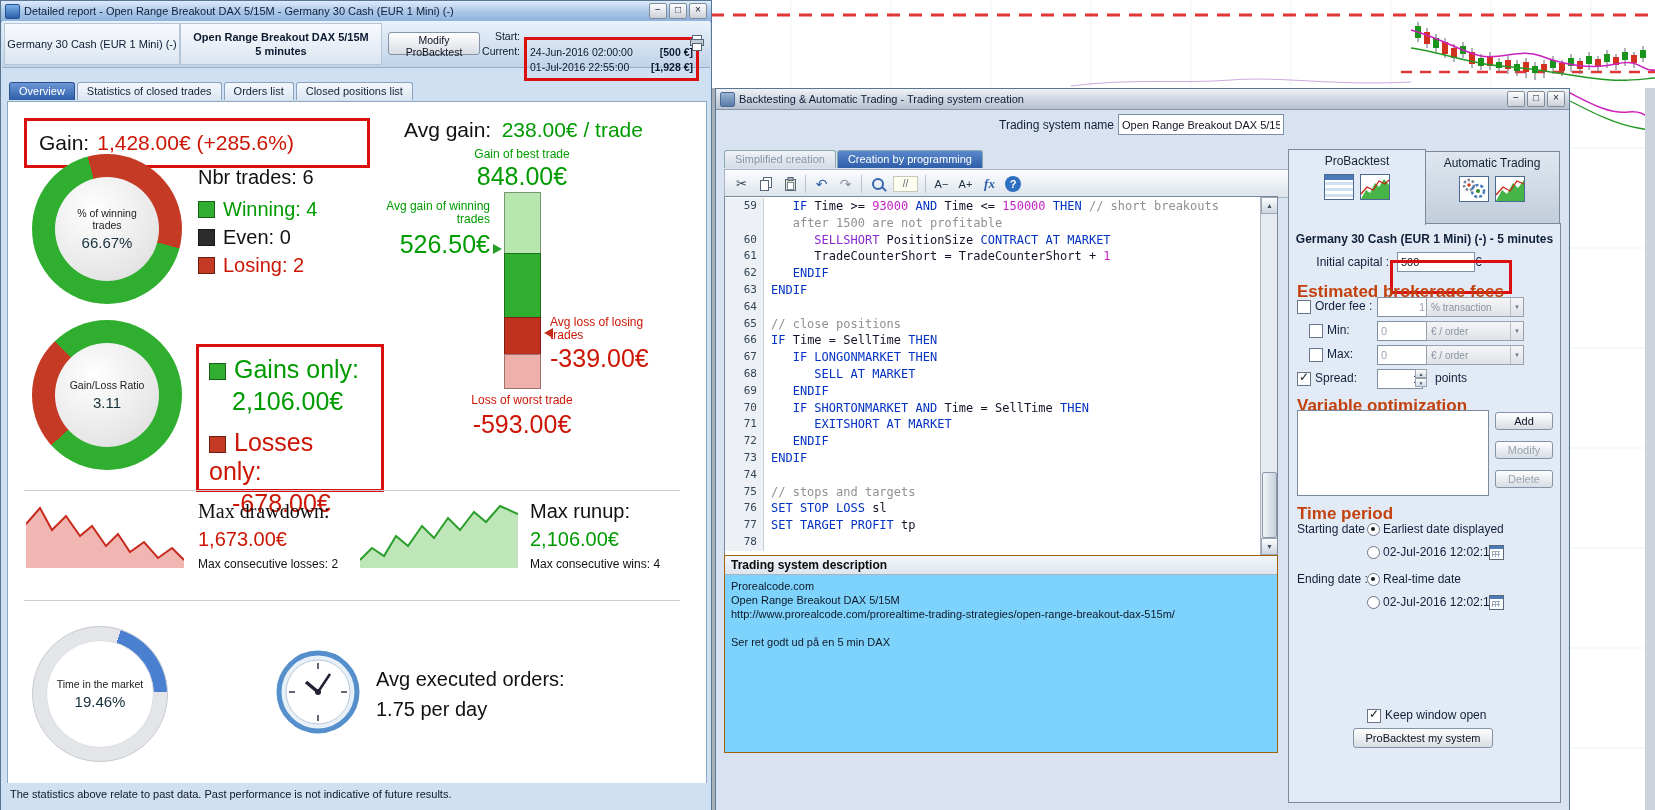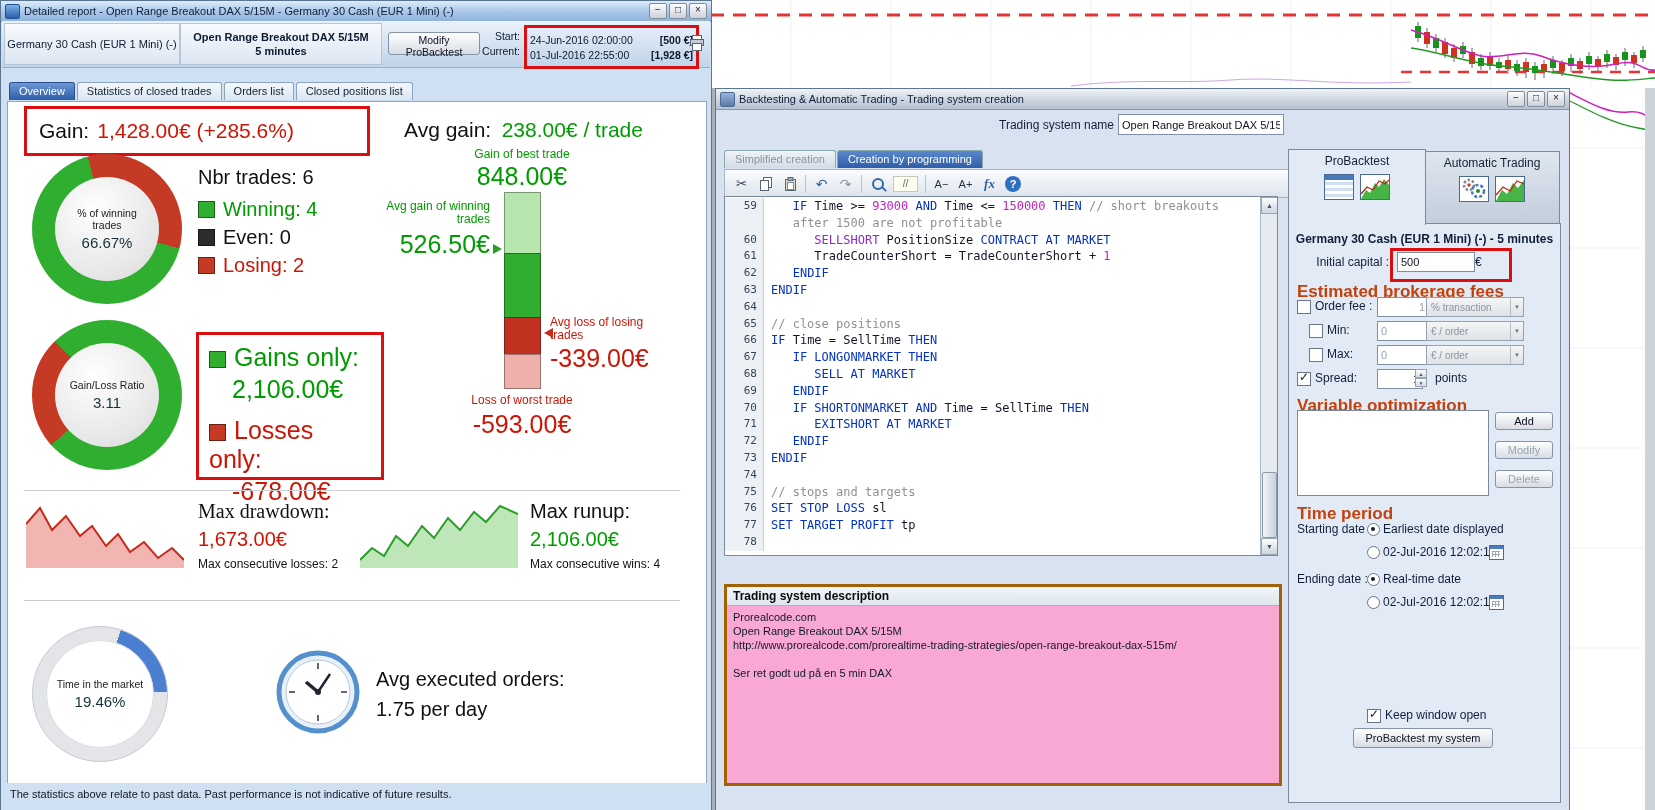--- a/index.html
+++ b/index.html
@@ -18,21 +18,21 @@
   .wbtn{width:16px;height:14px;font-size:10px;line-height:12px;text-align:center;background:linear-gradient(#fdfdfd,#ccd2d9);
         border:1px solid #7f8d9b;border-radius:2px;color:#223;}
 
   
   .rep-header{position:absolute;left:1px;right:1px;top:20px;height:46px;background:linear-gradient(#eaf2fb,#c0d3e8);border-bottom:1px solid #9ab0c8;}
   .hcell{position:absolute;top:2px;bottom:2px;font-size:11px;color:#0c1a30;display:flex;flex-direction:column;align-items:center;justify-content:center;
          text-align:center;border:1px solid #b5c6d8;background:linear-gradient(#f7fafd,#dce6f1);line-height:14px;}
   .btn{background:linear-gradient(#fefefe,#d8dde4);border:1px solid #8494a6;border-radius:3px;font-size:11px;color:#112;font-family:inherit;}
   .btn.dis{color:#9aa4b0;}
   .sc-labels{position:absolute;left:480px;top:8px;width:38px;font-size:10.5px;text-align:right;line-height:15px;color:#0c1a30;}
-  .red-annot{position:absolute;border:3px solid #db0f0f;}
+  .red-annot{position:absolute;border:3px solid #db0f0f;margin-top:12px;}
   .sc-box{left:522px;top:4px;width:163px;height:38px;display:flex;flex-direction:column;justify-content:center;gap:1px;padding:0 3px;}
   .sc-row{font-size:10.5px;line-height:14px;display:flex;justify-content:space-between;white-space:nowrap;color:#0c1a30;}
   .sc-row b{margin-left:4px;}
   .rep-tabs{position:absolute;left:8px;top:81px;display:flex;gap:2px;}
   .rtab{font-size:11px;padding:2px 9px 3px;border:1px solid #8aa4c0;border-bottom:none;border-radius:3px 3px 0 0;
         background:linear-gradient(#f4f8fc,#dbe6f2);color:#123;}
   .rtab.active{background:linear-gradient(#6d97d6,#2d5ea8);color:#fff;border-color:#2a5090;}
   .rep-content{position:absolute;left:6px;top:100px;width:698px;height:682px;background:#fff;border:1px solid #8fa8c0;}
   .rep-footer{position:absolute;left:1px;right:1px;top:782px;height:27px;background:#cfe0f2;font-size:11px;color:#101828;padding:5px 8px;}
 
@@ -96,21 +96,21 @@
   .tok-com{color:#909090;}
   .tok-pl{color:#14142a;}
   .tok-ord{color:#8a2bd0;}
   .vscroll{position:absolute;right:0;top:0;bottom:0;width:16px;background:#e6ebf1;border-left:1px solid #aab6c2;}
   .sarr{position:absolute;left:0;width:15px;height:15px;font-size:7px;display:flex;align-items:center;justify-content:center;
         color:#456;background:linear-gradient(#fdfdfd,#cdd5de);border:1px solid #9aa6b4;}
   .sarr.up{top:0;} .sarr.down{bottom:0;}
   .sthumb{position:absolute;left:1px;width:13px;bottom:17px;height:64px;background:linear-gradient(90deg,#f2f5f9,#c6d0dc);
           border:1px solid #8a98a8;border-radius:2px;}
 
-  .desc-panel{position:absolute;left:8px;top:495px;width:552px;height:196px;border:3px solid #a16207;background:#f9a8d4;}
+  .desc-panel{position:absolute;left:8px;top:466px;width:552px;height:196px;border:1px solid #a16207;background:#7dd3fc;}
   .desc-head{font-size:12px;font-weight:bold;padding:2px 6px;background:linear-gradient(#f2f6fa,#dde5ee);
              border-bottom:1px solid #a8b4c2;color:#0b0b0b;}
   .desc-body{padding:4px 6px;font-size:11px;line-height:14px;white-space:pre-line;color:#101828;}
 
   .bt-tab{position:absolute;border:1px solid #7a8a9a;text-align:center;font-size:12px;color:#123;}
   .bt-tab.active{background:#e2eaf5;z-index:2;border-bottom:none;}
   .bt-tab.inactive{background:linear-gradient(#dfe6ef,#c2cddb);}
   .bt-tab .lab{padding-top:4px;}
   .thumbs{display:flex;justify-content:center;gap:6px;margin-top:6px;}
   .bt-card{position:absolute;left:572px;top:134px;width:271px;height:578px;border:1px solid #7a8a9a;background:#e2eaf5;}

